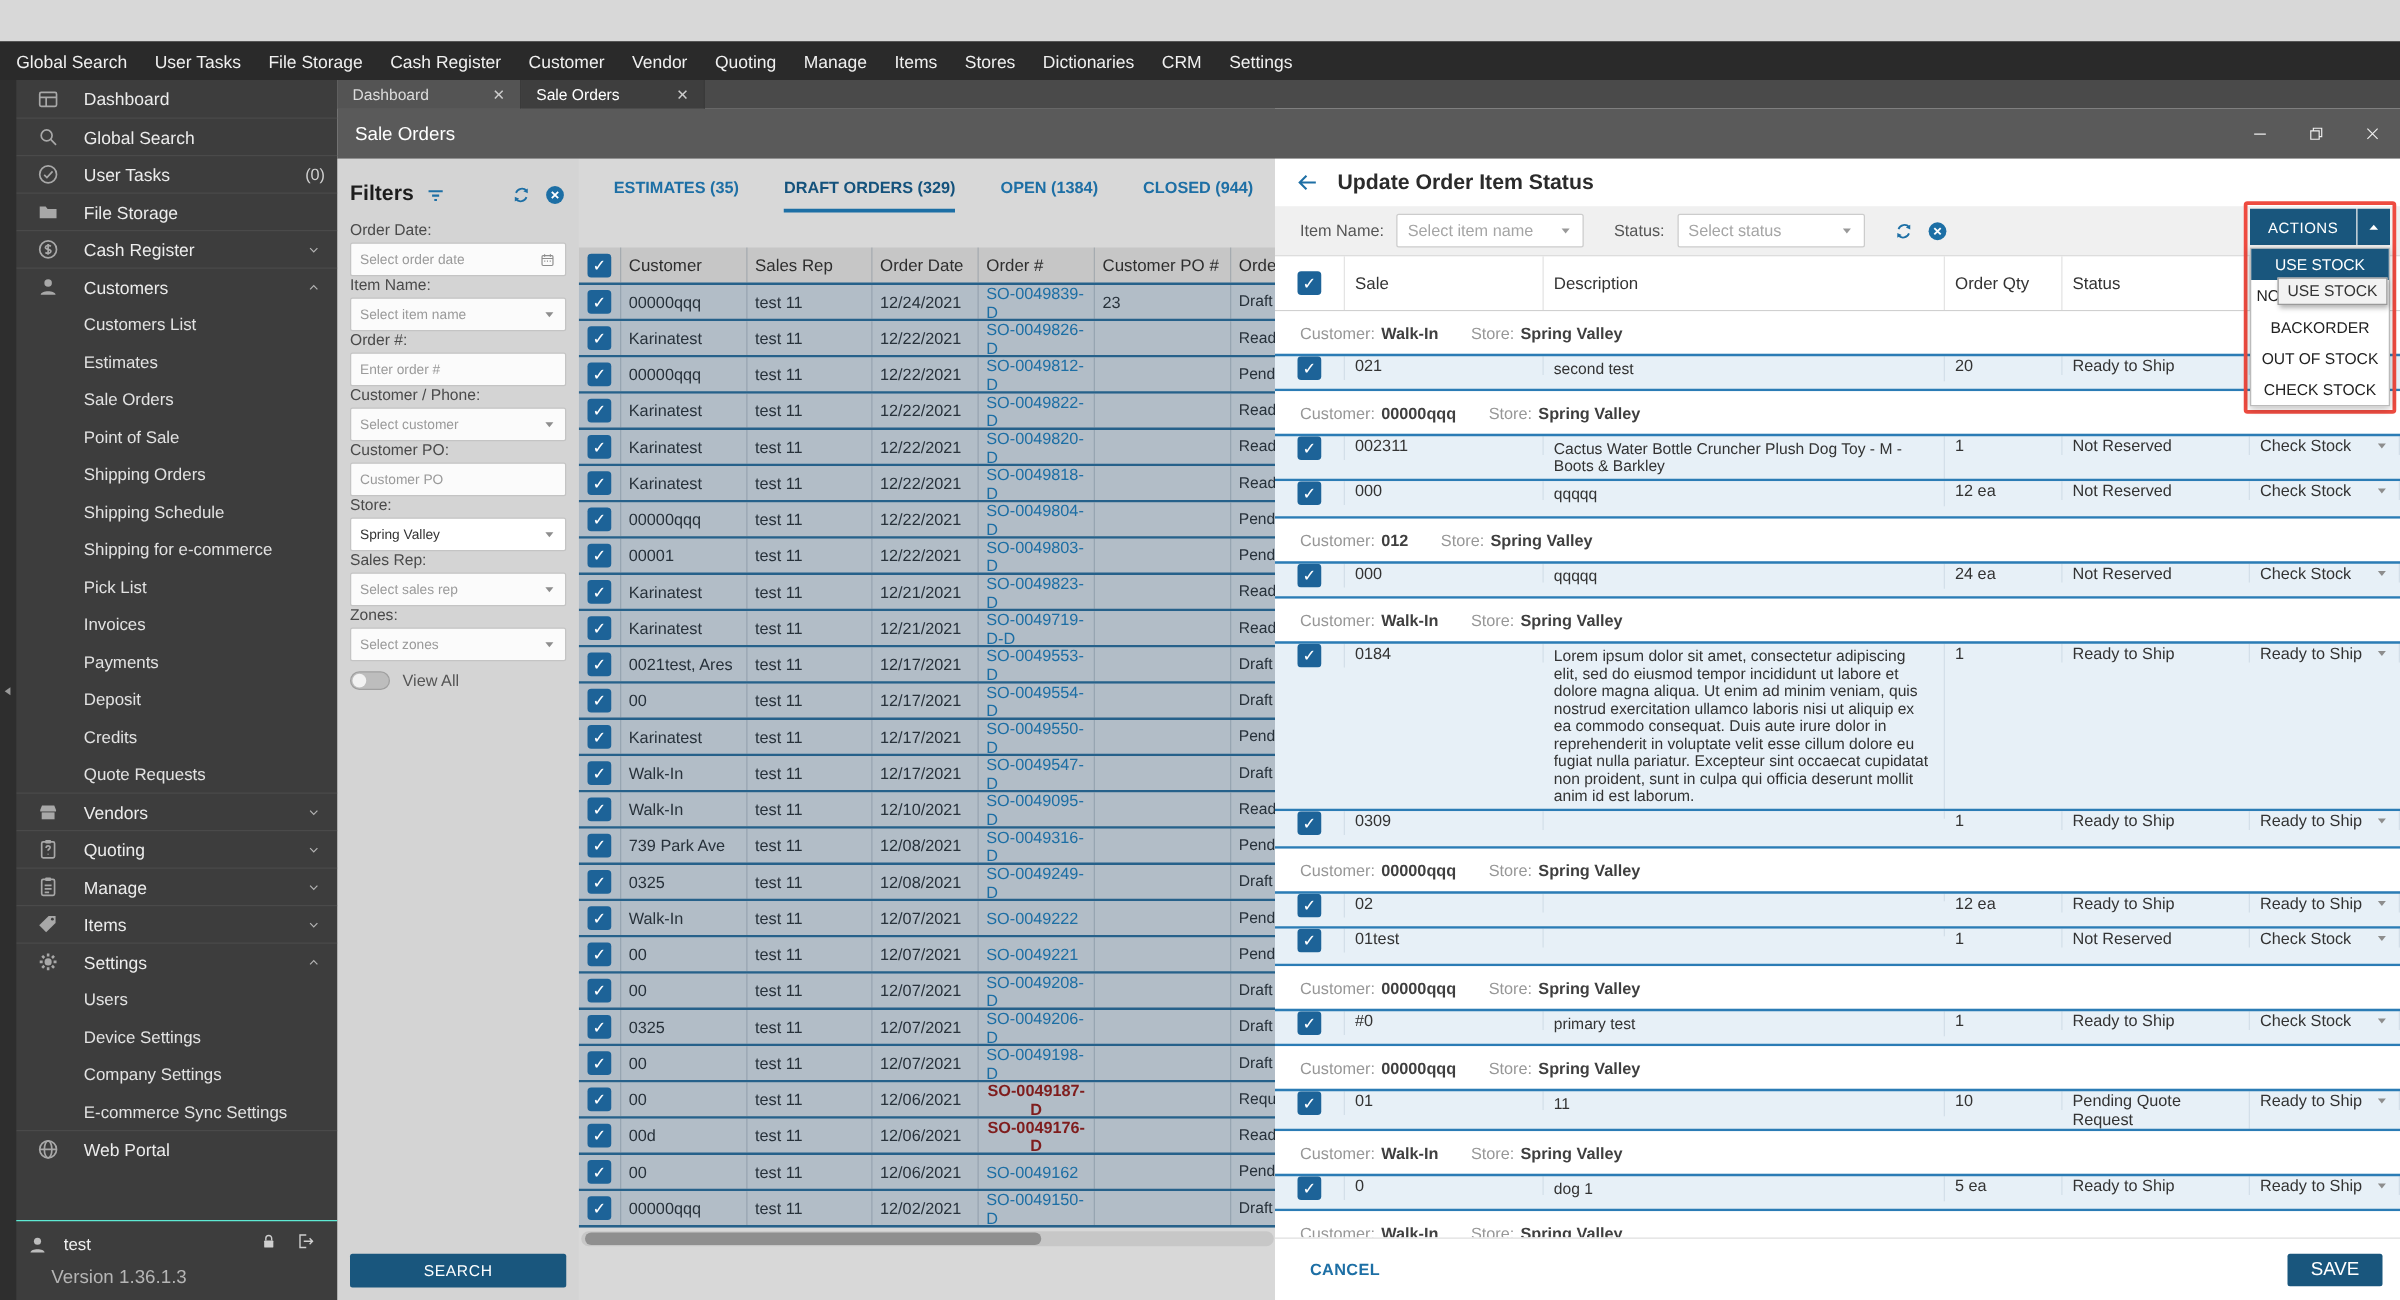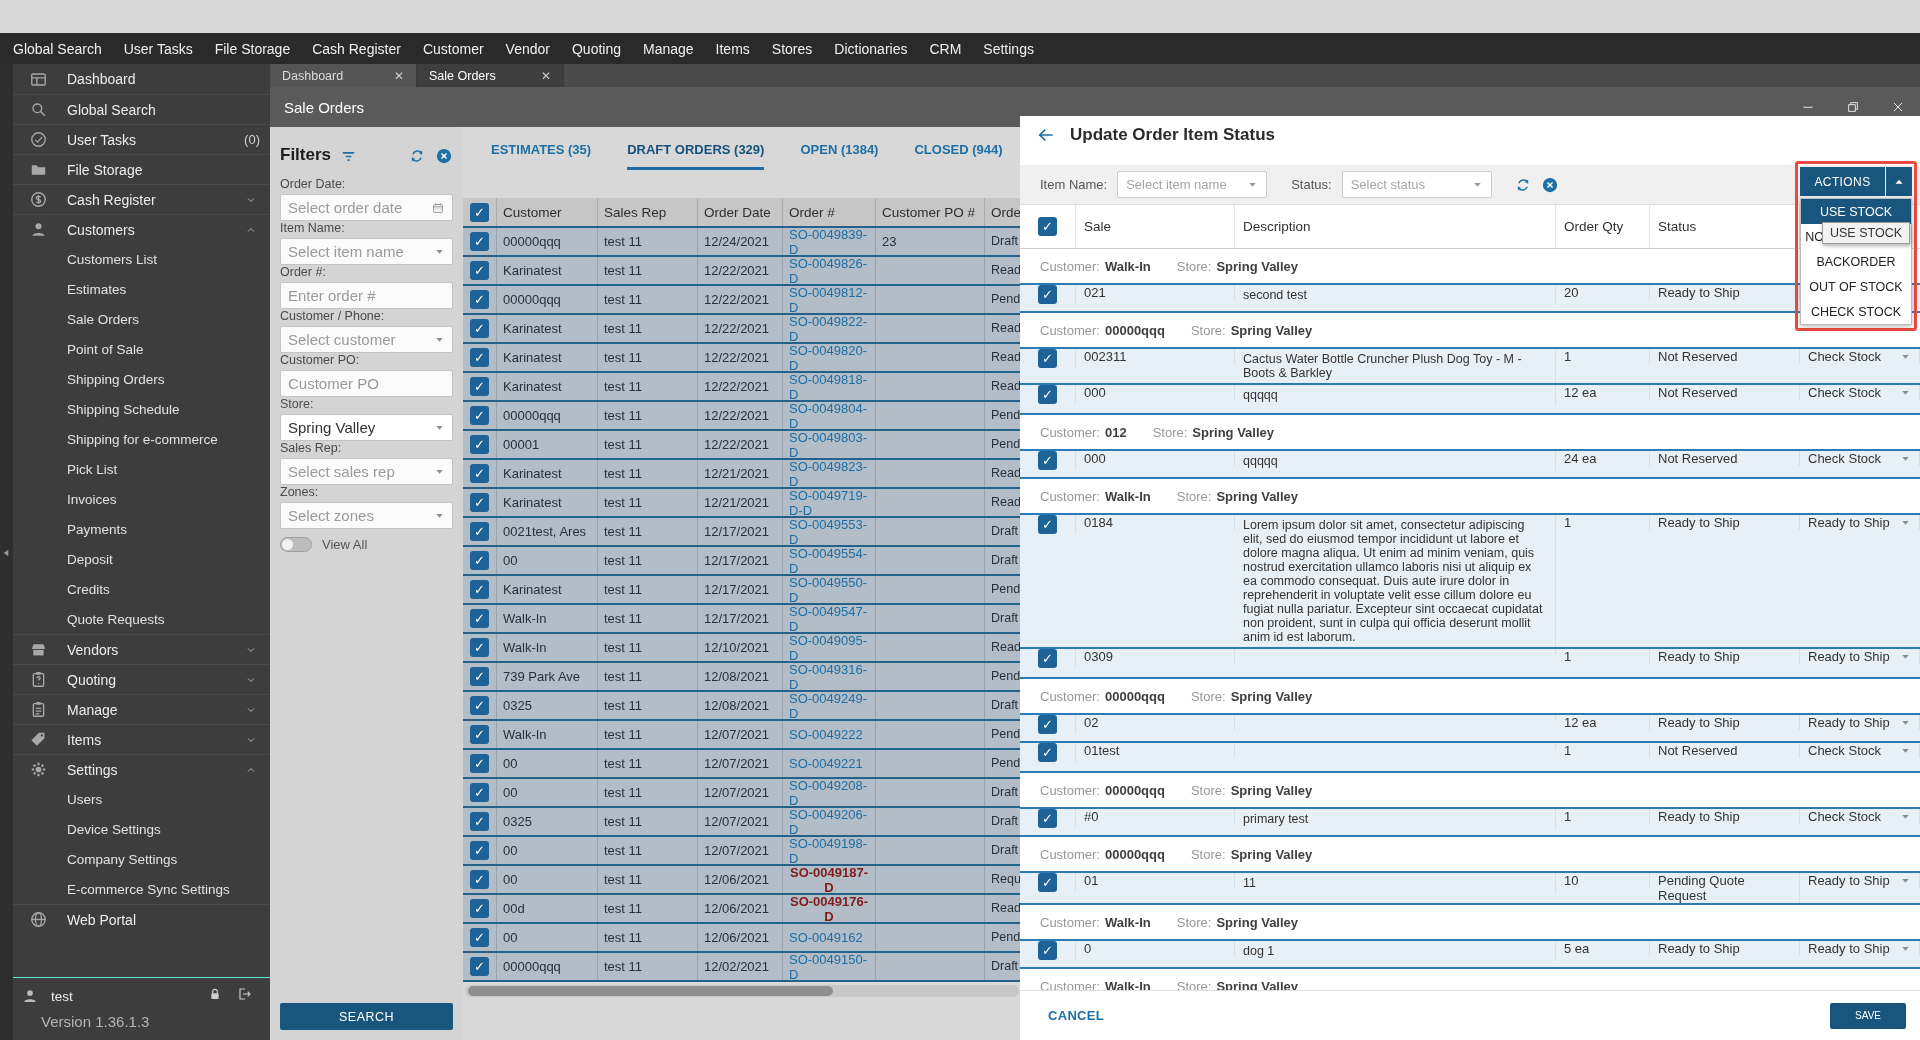--- a/index.html
+++ b/index.html
@@ -69,21 +69,21 @@
   #filters-title { font-size:17px; font-weight:bold; color:#1d1d1d; }
   #filter-funnel { margin-left:9px; color:#1d6fa5; display:flex; }
   #filter-funnel svg { width:17px; height:17px; }
   #filters-head .fh-icons { margin-left:auto; display:flex; align-items:center; gap:9px; }
   #filters-head .fh-icons .ic { color:#1d6fa5; display:flex; }
   #filters-head .fh-icons svg { width:18px; height:18px; }
   #filter-fields { margin-top:12px; }
   .f-field { }
   .f-label { font-size:12.5px; color:#4a4a4a; margin-bottom:3px; }
   .f-input { height:27px; background:#fbfbfb; border:1px solid #c4c4c4; border-radius:2px;
-    display:flex; align-items:center; padding:4px 7px; font-size:15px; color:#9a9a9a; }
+    display:flex; align-items:center; padding:4px 7px; font-size:11px; color:#9a9a9a; }
   .f-input.filled { color:#333333; background:#ffffff; }
   .f-input .fic { margin-left:auto; color:#8d8d8d; display:flex; }
   .f-input .fic svg { width:14px; height:14px; }
   .f-input .fic.small svg { width:11px; height:11px; }
   #viewall-row { display:flex; align-items:center; margin-top:8px; }
   #viewall-toggle { width:32px; height:15px; border-radius:8px; background:#bdbdbd; border:1px solid #9f9f9f; position:relative; }
   #viewall-toggle::after { content:""; position:absolute; left:1px; top:1px; width:11px; height:11px; border-radius:50%; background:#f2f2f2; }
   #viewall-label { margin-left:10px; font-size:13px; color:#555555; }
   #search-btn { position:absolute; left:10px; bottom:10px; width:173px; height:27px; background:#19567d;
     color:#ffffff; font-size:12.5px; letter-spacing:.5px; display:flex; align-items:center; justify-content:center; border-radius:2px; }
@@ -106,21 +106,21 @@
   .olink.bold { font-weight:bold; color:#7f1d1d;text-align:center; }
   .cbx { width:19px; height:19px; background:#1d6398; border-radius:3px; color:#ffffff; font-size:13px;
     display:flex; align-items:center; justify-content:center; flex:0 0 auto; }
   #hscroll { position:absolute; left:2px; top:858px; width:554px; height:12px; background:#c7c7c7; border-radius:6px; }
   #hscroll .thumb { position:absolute; left:3px; top:1px; width:365px; height:10px; background:#8f8f8f; border-radius:5px; }
 
   
   #dialog { position:absolute; left:1020px; top:87px; width:900px; height:953px; background:#ffffff; }
   #dlg-chrome { position:absolute; left:0; top:0; width:900px; height:40px; background:#5a5a5a; display:flex; justify-content:flex-end; }
   #dlg-chrome .ttl-btn { height:40px; width:45px; color:#efefef; }
-  #dlg-title-row { position:absolute; left:0; top:29px; width:900px; height:38px; background:#ffffff;
+  #dlg-title-row { position:absolute; left:0; top:40px; width:900px; height:38px; background:#ffffff;
     display:flex; align-items:center; }
   #dlg-back { margin-left:16px; color:#1d6fa5; display:flex; }
   #dlg-back svg { width:20px; height:20px; }
   #dlg-title { margin-left:14px; font-size:17px; font-weight:600; color:#2b2b2b; }
   #dlg-filter { position:absolute; left:0; top:78px; width:900px; height:40px; background:#f0f0f0;
     border-bottom:1px solid #dddddd; display:flex; align-items:center; }
   .dfl { font-size:13px; color:#555555; }
   .dsel { width:150px; height:27px; background:#ffffff; border:1px solid #cccccc; border-radius:2px;
     display:flex; align-items:center; padding:0 8px; font-size:13px; color:#a5a5a5; }
   .dsel .fic { margin-left:auto; color:#999999; display:flex; }
@@ -142,21 +142,21 @@
   .drow-item.btop { border-top:2px solid #2b7cb5; }
   .drow-item .dcell { border-right:1px solid rgba(120,150,170,.18); font-size:13px; color:#333333; }
   .drow-item .d2 { font-size:12.5px; line-height:14px; padding-top:3px; padding-bottom:3px; align-items:center; }
   .st-blue { color:#1b84c7; } .st-gray { color:#666666; } .st-orange { color:#e08a00; }
   .act-caret { margin-left:auto; color:#8d8d8d; display:flex; }
   .act-caret svg { width:11px; height:11px; }
   #dlg-footer { position:absolute; left:0; bottom:0; width:900px; height:50px; background:#ffffff;
     border-top:1px solid #e0e0e0; display:flex; align-items:center; }
   #cancel-btn { margin-left:28px; color:#1d6fa5; font-size:13px; font-weight:bold; letter-spacing:.3px; }
   #save-btn { margin-left:auto; margin-right:14px; width:76px; height:26px; background:#19567d; color:#ffffff;
-    font-size:10px; display:flex; align-items:center; justify-content:center; border-radius:2px; }
+    font-size:15px; display:flex; align-items:center; justify-content:center; border-radius:2px; }
 
   
   #actions-zone { position:absolute; top:74px; right:3px; width:122px; height:170px;
     border:3px solid #ee4b40; border-radius:3px; background:transparent; z-index:6; }
   #actions-row { display:flex; margin:3px 2px 0 2px; height:29px; }
   #actions-btn { flex:1; background:#19567d; color:#ffffff; font-size:12px; letter-spacing:.4px;
     display:flex; align-items:center; justify-content:center; }
   #actions-caret { width:26px; margin-left:1px; background:#19567d; color:#ffffff;
     display:flex; align-items:center; justify-content:center; }
   #actions-caret svg { width:12px; height:12px; }

